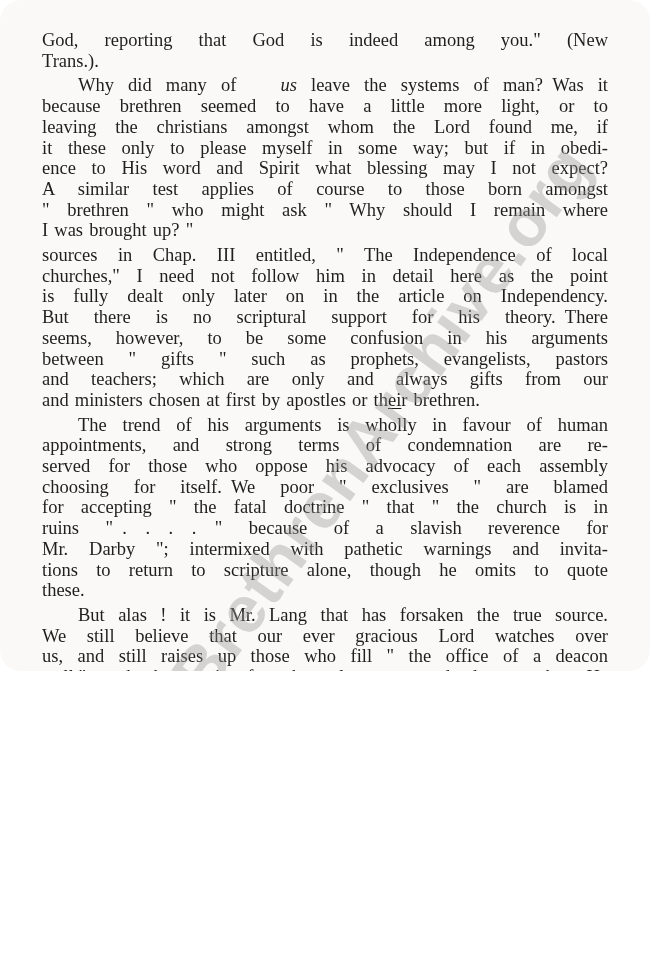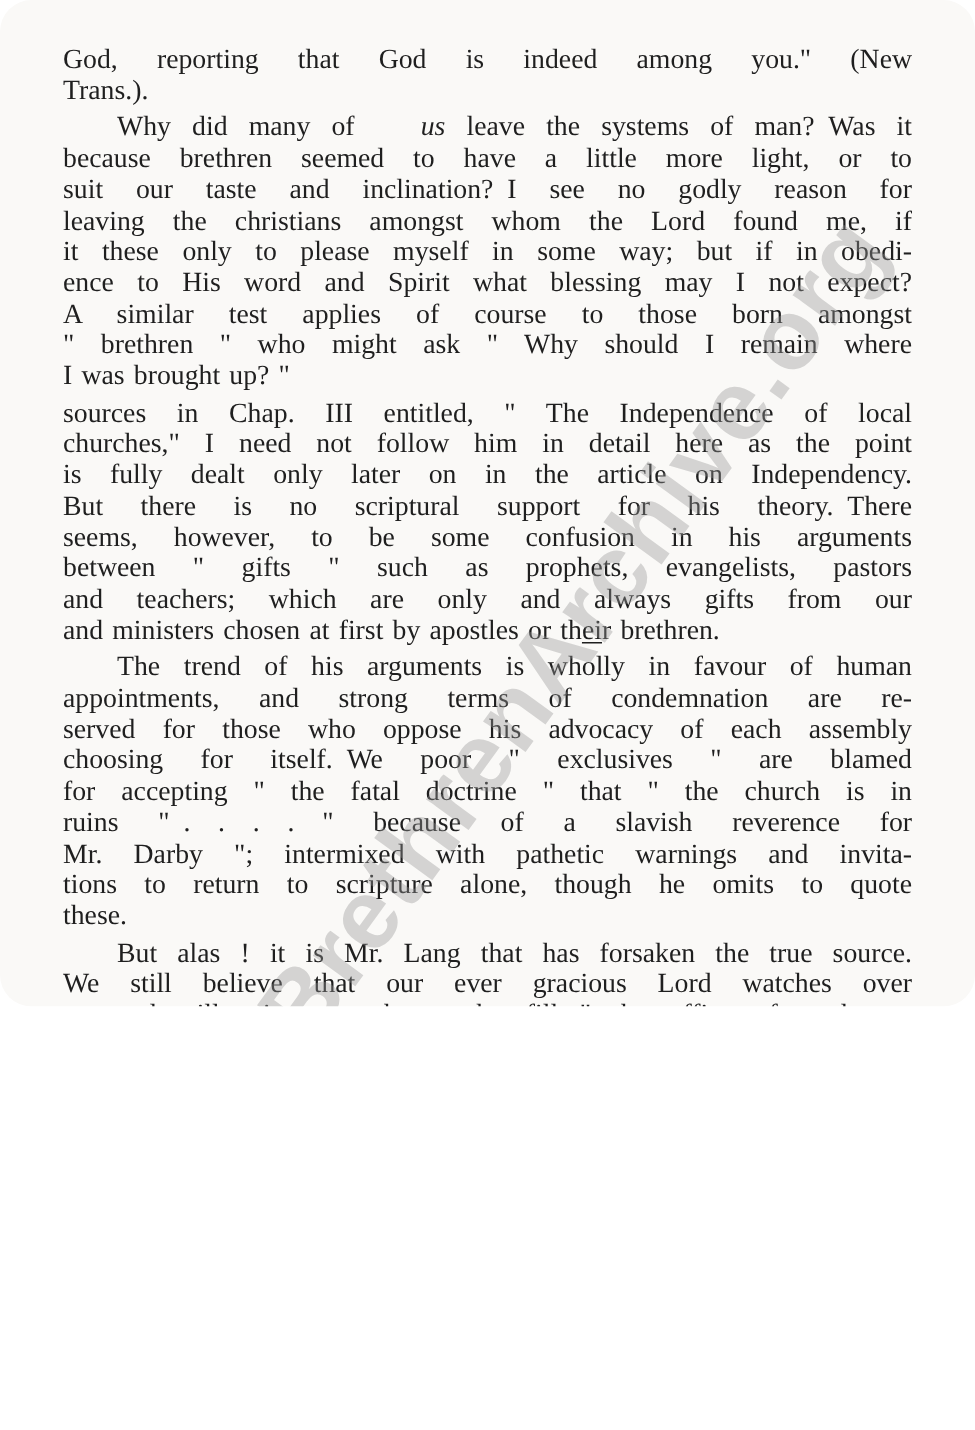--- a/index.html
+++ b/index.html
@@ -63,21 +63,20 @@
 
 <div class="page" style="background: rgb(250, 249, 247); color: rgb(31, 31, 31);">
   <div class="text-block">
       <div class="paragraph">
         <div class="line"><span>God, reporting that God is indeed among you." (New</span></div>
         <div class="line last"><span>Trans.).</span></div>
       </div>
       <div class="paragraph">
         <div class="line indent"><span>Why did many of </span><span class="em-italic">us</span><span> leave the systems of man? Was it</span></div>
         <div class="line"><span>because brethren seemed to have a little more light, or to</span></div>
-        <div class="line"><span>suit our taste and inclination? I see no godly reason for</span></div>
         <div class="line"><span>leaving the christians amongst whom the Lord found me, if</span></div>
         <div class="line"><span>it these only to please myself in some way; but if in obedi-</span></div>
         <div class="line"><span>ence to His word and Spirit what blessing may I not expect?</span></div>
         <div class="line"><span>A similar test applies of course to those born amongst</span></div>
         <div class="line"><span>" brethren " who might ask " Why should I remain where</span></div>
         <div class="line last"><span>I was brought up? "</span></div>
       </div>
       <div class="paragraph">
         <div class="line"><span>sources in Chap. III entitled, " The Independence of local</span></div>
         <div class="line"><span>churches," I need not follow him in detail here as the point</span></div>

